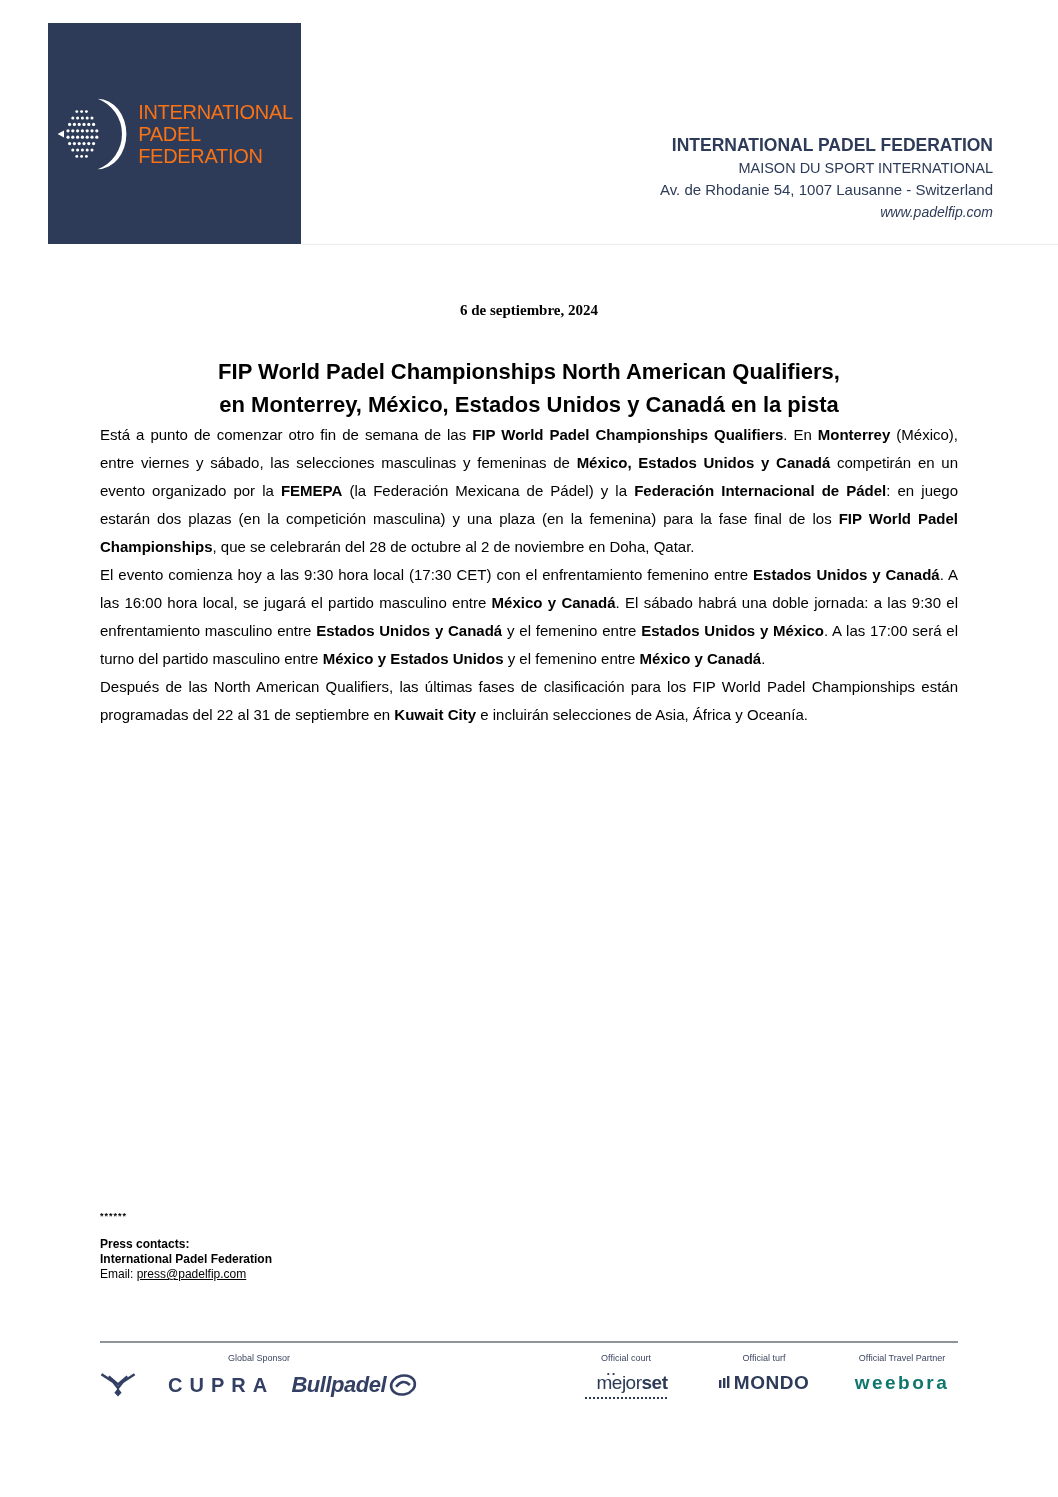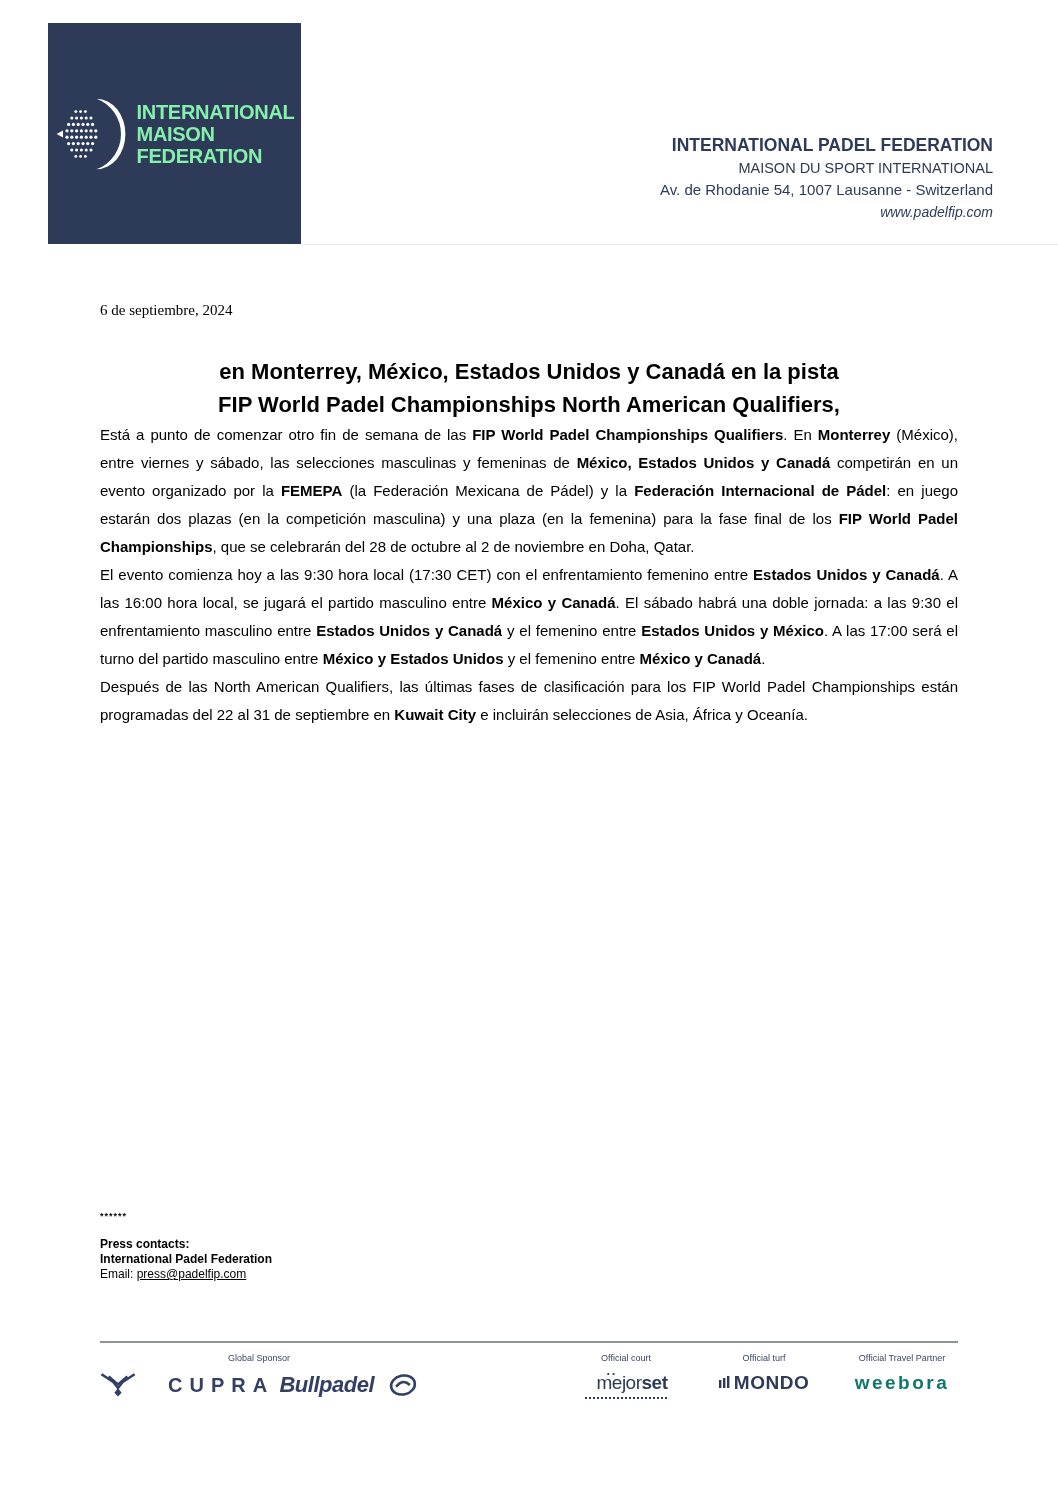--- a/index.html
+++ b/index.html
@@ -20,22 +20,22 @@
     left: 48px; top: 23px;
     width: 253px; height: 221px;
     background: #2d3b58;
     display: flex;
     align-items: center;
     justify-content: center;
     gap: 10px;
   }
   .navy-box svg { flex: 0 0 auto; }
   .logo-text {
-    color: #86efac;
-    font-weight: bold;
+    color: #f97316;
+    font-weight: normal;
     font-size: 20px;
     line-height: 22px;
     letter-spacing: -0.3px;
   }
   .header-rule {
     position: absolute;
     left: 301px; right: 0; top: 244px;
     border-top: 1px solid #ededed;
   }
   .letterhead {
@@ -50,23 +50,23 @@
   .letterhead .web { font-size: 14px; line-height: 22px; font-style: italic; }
 
   
   .content {
     position: absolute;
     left: 100px; top: 0;
     width: 858px;
   }
   .date-line {
     margin-top: 302px;
-    text-align: left;
+    text-align: center;
     font-family: "Liberation Serif", serif;
-    font-weight: normal;
+    font-weight: bold;
     font-size: 15px;
   }
   .doc-title {
     margin-top: 36px;
     text-align: center;
     font-size: 22px;
     font-weight: bold;
     line-height: 33px;
   }
   .body-par {
@@ -111,21 +111,21 @@
   .sp-left-logos {
     display: flex;
     align-items: center;
     justify-content: space-between;
   }
   .sp-right { margin-left: auto; display: flex; gap: 26px; }
   .sp-group { width: 112px; text-align: center; }
   .cupra-logo { display: flex; align-items: center; gap: 32px; color: #333f63; }
   .cupra-word { font-size: 20px; font-weight: bold; letter-spacing: 7px; }
   .bullpadel-logo {
-    display: flex; align-items: center; gap: 14px; color: #333f63;
+    display: flex; align-items: center; gap: 2px; color: #333f63;
     font-style: italic; font-weight: bold; font-size: 22px; letter-spacing: -0.5px;
   }
   .mejorset-logo { position: relative; display: inline-block; color: #2d3b58; font-size: 19px;
     border-bottom: 2px dotted #2d3b58; padding-bottom: 3px; }
   .mejorset-logo .mj { font-weight: 500; letter-spacing: -0.5px; margin-left: 12px; }
   .mejorset-logo .st { font-weight: 800; letter-spacing: -0.5px; }
   .mejorset-logo .dots { position: absolute; top: -6px; left: 22px; font-size: 13px; font-weight: bold; letter-spacing: 1px; }
   .mondo-logo { display: inline-flex; align-items: center; gap: 4px; color: #2d3b58;
     font-weight: 800; font-size: 19px; letter-spacing: 0.5px; }
   .weebora-logo { color: #0f766e; font-weight: bold; font-size: 19px; letter-spacing: 2.5px; }
@@ -184,38 +184,38 @@
           <circle cx="26" cy="78" r="1.8"></circle>
             <circle cx="32" cy="78" r="1.8"></circle>
             <circle cx="38" cy="78" r="1.8"></circle>
         </g>
 
         <path d="M52,6 A47,47 0 0 1 52,94 A36,44 0 0 0 52,6 Z"></path>
       </g>
     </svg>
     <div class="logo-text">
       <div>INTERNATIONAL</div>
-      <div>MAISON</div>
+      <div>PADEL</div>
       <div>FEDERATION</div>
     </div>
   </div>
   <div class="header-rule"></div>
 
   <div class="letterhead">
     <div class="org">INTERNATIONAL PADEL FEDERATION</div>
     <div class="sub">MAISON DU SPORT INTERNATIONAL</div>
     <div class="addr">Av. de Rhodanie 54, 1007 Lausanne - Switzerland</div>
     <div class="web">www.padelfip.com</div>
   </div>
 
   <div class="content">
     <div class="date-line">6 de septiembre, 2024</div>
     <div class="doc-title">
+      <div>FIP World Padel Championships North American Qualifiers,</div>
       <div>en Monterrey, México, Estados Unidos y Canadá en la pista</div>
-      <div>FIP World Padel Championships North American Qualifiers,</div>
     </div>
     <p class="body-par"><span>Está a punto de comenzar otro fin de semana de las </span><b>FIP World Padel Championships Qualifiers</b><span>. En </span><b>Monterrey</b><span> (México), entre viernes y sábado, las selecciones masculinas y femeninas de </span><b>México, Estados Unidos y Canadá</b><span> competirán en un evento organizado por la </span><b>FEMEPA</b><span> (la Federación Mexicana de Pádel) y la </span><b>Federación Internacional de Pádel</b><span>: en juego estarán dos plazas (en la competición masculina) y una plaza (en la femenina) para la fase final de los </span><b>FIP World Padel Championships</b><span>, que se celebrarán del 28 de octubre al 2 de noviembre en Doha, Qatar.</span></p>
     <p class="body-par"><span>El evento comienza hoy a las 9:30 hora local (17:30 CET) con el enfrentamiento femenino entre </span><b>Estados Unidos y Canadá</b><span>. A las 16:00 hora local, se jugará el partido masculino entre </span><b>México y Canadá</b><span>. El sábado habrá una doble jornada: a las 9:30 el enfrentamiento masculino entre </span><b>Estados Unidos y Canadá</b><span> y el femenino entre </span><b>Estados Unidos y México</b><span>. A las 17:00 será el turno del partido masculino entre </span><b>México y Estados Unidos</b><span> y el femenino entre </span><b>México y Canadá</b><span>.</span></p>
     <p class="body-par"><span>Después de las North American Qualifiers, las últimas fases de clasificación para los FIP World Padel Championships están programadas del 22 al 31 de septiembre en </span><b>Kuwait City</b><span> e incluirán selecciones de Asia, África y Oceanía.</span></p>
   </div>
 
   <div class="press">
     <div class="stars">******</div>
     <div class="pc-label">Press contacts:</div>
     <div class="pc-org">International Padel Federation</div>

